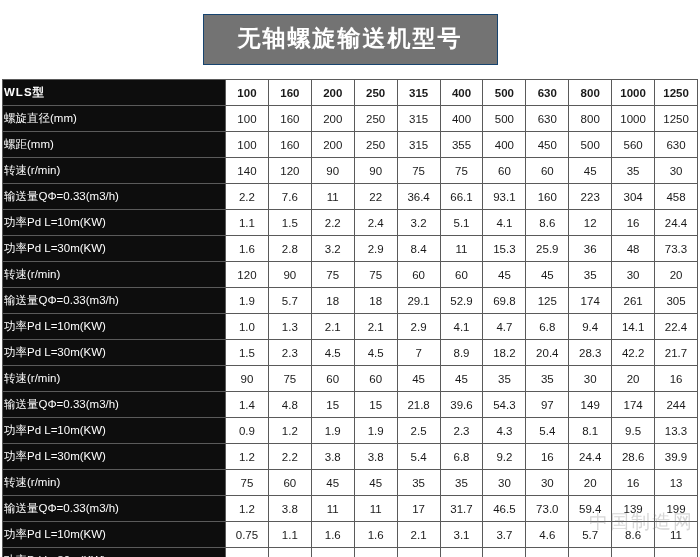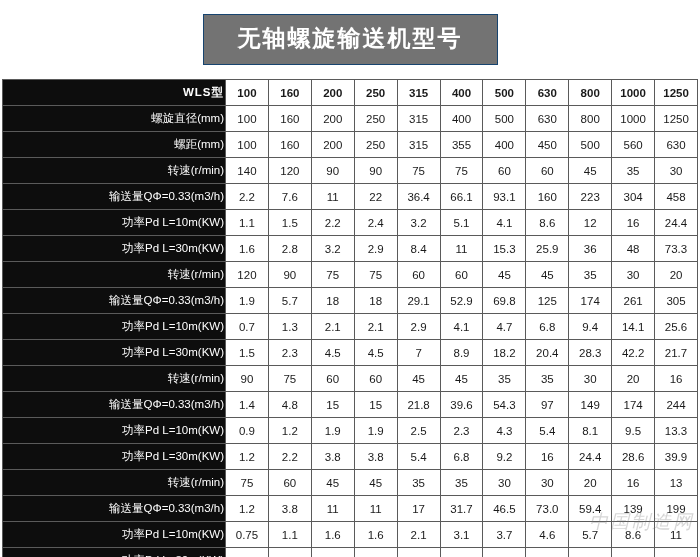--- a/index.html
+++ b/index.html
@@ -56,21 +56,21 @@
     background: #111111;
     padding: 0 1px;
     overflow: hidden;
     white-space: nowrap;
   }
   table.spec td.label {
     width: 220px;
     background: #0d0d0d;
     color: #ffffff;
     font-size: 11.5px;
-    text-align: right;
+    text-align: left;
   }
   table.spec td.val {
     background: #ffffff;
     color: #1a1a1a;
     font-size: 11.5px;
     text-align: center;
   }
   table.spec tr.head td.label {
     font-weight: bold;
     letter-spacing: 1px;
@@ -80,21 +80,20 @@
   }
   .watermark {
     position: absolute;
     right: 6px;
     bottom: 22px;
     font-size: 19px;
     color: rgba(120,120,120,0.30);
     letter-spacing: 2px;
     font-family: "Liberation Serif", serif;
     pointer-events: none;
-    font-style: italic;
   }
 </style>
 </head>
 <body>
 
 <div class="page">
 
   <div class="title-wrap">
     <div class="title-box">无轴螺旋输送机型号</div>
   </div>
@@ -223,31 +222,31 @@
             <td class="val">29.1</td>
             <td class="val">52.9</td>
             <td class="val">69.8</td>
             <td class="val">125</td>
             <td class="val">174</td>
             <td class="val">261</td>
             <td class="val">305</td>
           </tr>
           <tr>
             <td class="label">功率Pd L=10m(KW)</td>
-            <td class="val">0.7</td>
+            <td class="val">1.0</td>
             <td class="val">1.3</td>
             <td class="val">2.1</td>
             <td class="val">2.1</td>
             <td class="val">2.9</td>
             <td class="val">4.1</td>
             <td class="val">4.7</td>
             <td class="val">6.8</td>
             <td class="val">9.4</td>
             <td class="val">14.1</td>
-            <td class="val">25.6</td>
+            <td class="val">22.4</td>
           </tr>
           <tr>
             <td class="label">功率Pd L=30m(KW)</td>
             <td class="val">1.5</td>
             <td class="val">2.3</td>
             <td class="val">4.5</td>
             <td class="val">4.5</td>
             <td class="val">7</td>
             <td class="val">8.9</td>
             <td class="val">18.2</td>

